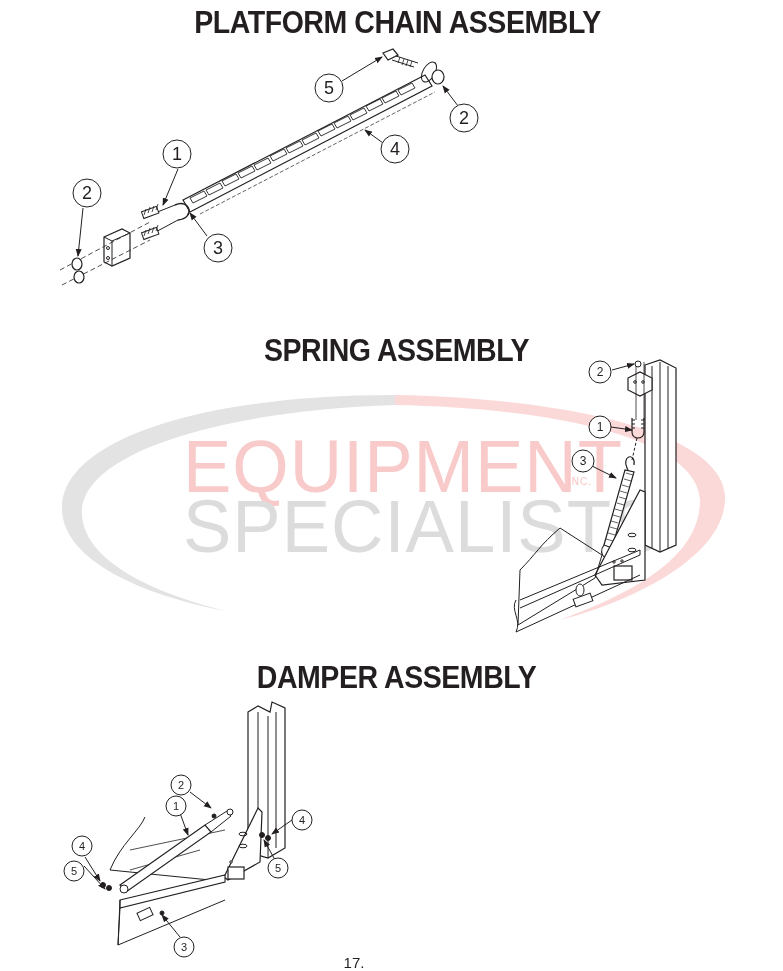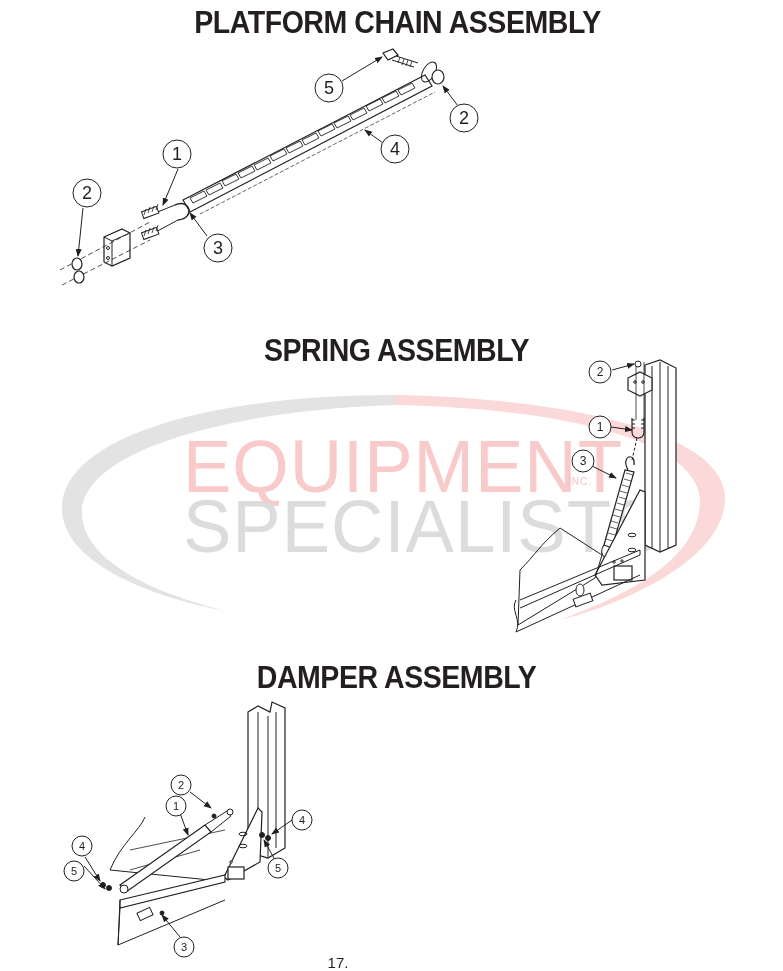--- a/index.html
+++ b/index.html
@@ -13,21 +13,21 @@
     .t1 { top: 5px; left: 6px; }
     .t2 { top: 333px; left: 5px; }
     .t3 { top: 660px; left: 5px; }
     .watermark { position: absolute; left: 0; top: 0; width: 783px; height: 717px; pointer-events: none; }
     .wm-text { position: absolute; font-family: "Liberation Sans", sans-serif; font-weight: normal; letter-spacing: 1px; }
     .wm-eq { left: 183px; top: 424px; font-size: 74px; color: #f8caca; transform: scaleX(0.98); transform-origin: left; }
     .wm-sp { left: 183px; top: 484px; font-size: 74px; color: #dcdcdc; transform: scaleX(0.98); transform-origin: left; }
     .wm-inc { left: 568px; top: 476px; font-size: 10px; color: #f6c4c4; }
     .diagram { position: absolute; left: 0; top: 0; width: 783px; height: 971px; }
     .callout-num { font-family: "Liberation Sans", sans-serif; fill: #231f20; text-anchor: middle; dominant-baseline: central; }
-    .page-num { position: absolute; left: 0; width: 676px; top: 954px; text-align: center; font-size: 15px; color: #231f20; }
+    .page-num { position: absolute; left: 0; width: 676px; top: 954px; text-align: center; font-size: 15px; color: #231f20; padding-left: 16px; }
   </style>
 </head>
 <body>
 
 <div class="watermark">
   <svg width="783" height="971">
     <path d="M 395 395 C 200 395, 60 440, 62 510 C 64 560, 140 595, 230 612 C 140 590, 80 555, 82 510 C 86 450, 230 410, 395 405 Z" fill="#e3e3e3"></path>
     <path d="M 395 395 C 560 398, 720 430, 725 495 C 728 560, 620 605, 560 620 C 640 590, 700 555, 700 500 C 698 440, 560 408, 395 405 Z" fill="#fbd9d9"></path>
   </svg>
   <div class="wm-text wm-eq">EQUIPMENT</div>

